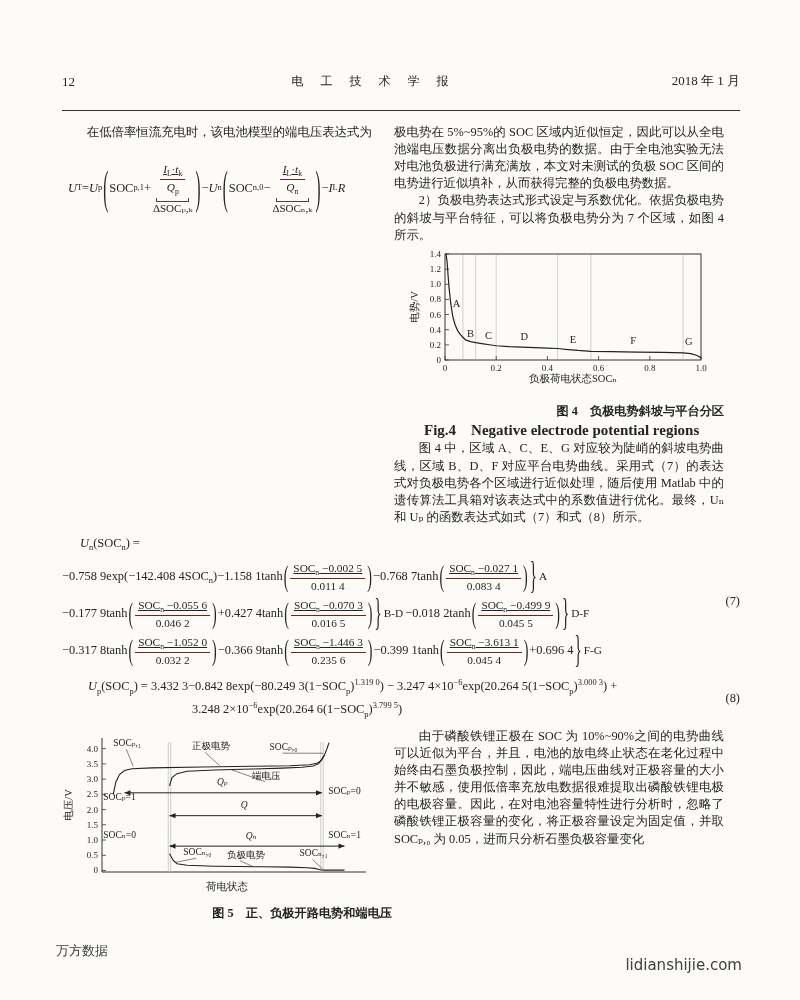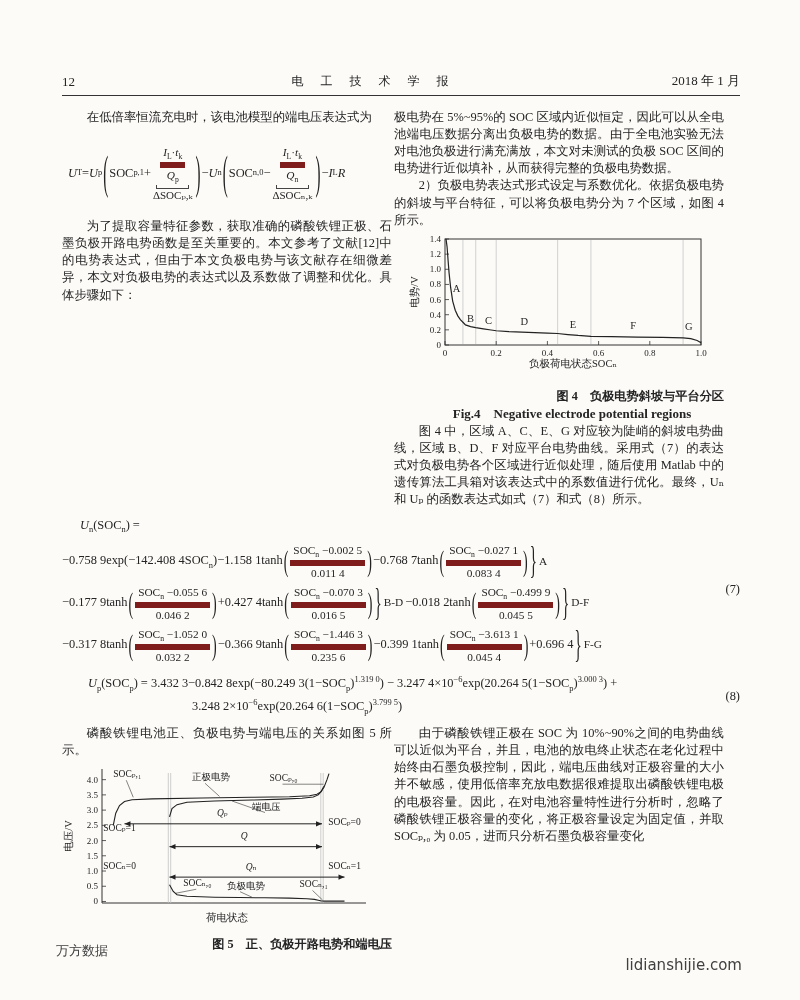--- a/index.html
+++ b/index.html
@@ -1,51 +1,51 @@
 <!DOCTYPE html>
 <html><head>
 <meta charset="utf-8">
 <style>
   html,body{margin:0;padding:0;background:#e9e9e7;}
   .page{position:relative;width:800px;height:1000px;margin:0 auto;background:#fcfbf8;overflow:hidden;
         font-family:"Liberation Serif","DejaVu Serif",serif;color:#242424;}
   .content{position:absolute;left:62px;top:72px;width:678px;}
   
   .hdr{display:flex;align-items:flex-end;justify-content:space-between;
-       border-bottom:1.6px solid #333;padding-bottom:5px;font-size:13px;}
+       border-bottom:1.6px solid #333;padding-bottom:20px;font-size:13px;}
   .hdr .jt{letter-spacing:7px;font-size:12px;}
   
   .cols{display:flex;gap:2px;margin-top:13px;}
   .col{width:330px;font-size:12.4px;line-height:1.38;text-align:justify;}
   .col p{margin:0;text-indent:2em;}
   .col p.noind{text-indent:0;font-family:Liberation Serif, serif;}
   
   .eq{font-family:"Liberation Serif","DejaVu Serif",serif;font-size:12.4px;}
   .eq .it, .it{font-style:italic;}
   sub{font-size:68%;}
   sup{font-size:68%;}
   .frac{display:inline-block;vertical-align:middle;text-align:center;font-size:11.3px;line-height:1.25;margin:0 1px;}
-  .frac .num{display:block;border-bottom:6px solid #7f1d1d;padding:0 3px;}
+  .frac .num{display:block;border-bottom:1px solid #7f1d1d;padding:0 3px;text-decoration:underline;}
   .frac .den{display:block;padding:0 3px;}
   .bigp{display:inline-block;transform:scaleY(2.15);font-size:14px;vertical-align:middle;padding:0 1px;font-weight:300;}
   .hugep{display:inline-block;transform:scaleY(3.1);font-size:15px;vertical-align:middle;padding:0 1px;font-weight:300;}
   .rbrace{display:inline-block;transform:scaleY(2.5);font-size:15px;vertical-align:middle;padding:0 1px;font-weight:300;}
   .rbl{font-size:11.3px;padding:0 2px 0 1px;}
   .ubwrap{display:inline-block;vertical-align:middle;text-align:center;margin:0 2px;}
   .ubrace{height:3px;border:1px solid #444;border-top:none;width:78%;margin:1px auto 0;}
   .ublabel{font-size:11px;line-height:1.1;}
   .eq-main{margin:8px 0 6px 6px;min-height:78px;display:flex;align-items:center;}
   .eqblock{position:relative;margin:10px 0 2px 0;}
   .eqline{margin:3px 0;min-height:20px;}
   .eqline.tall{margin:5px 0;}
   .eqnum{position:absolute;right:0;font-size:12.4px;}
   
   .figwrap{text-align:center;margin:4px 0 2px;}
   .cap-cn{font-size:12.2px;text-align:right;font-weight:600;margin:3px 0 1px;text-indent:0;}
-  .cap-en{font-size:13px;text-align:center;font-weight:700;margin:1px 0 7px;text-indent:0;}
+  .cap-en{font-size:15px;text-align:left;font-weight:700;margin:1px 0 7px;text-indent:0;}
   svg text{font-family:"Liberation Serif","DejaVu Serif",serif;fill:#242424;}
   
   .foot-l{position:absolute;left:56px;bottom:40px;font-size:13px;color:#3c3c3c;}
   .foot-r{position:absolute;right:58px;bottom:26px;font-size:15px;font-family:"DejaVu Sans","Liberation Sans",sans-serif;}
 </style>
 </head>
 <body>
 
 <div class="page">
   <div class="content">
@@ -78,21 +78,20 @@
             <span>SOC</span>
             <sub>n,0</sub>
             <span> − </span>
             <span class="ubwrap"><span><span class="frac"><span class="num"><span class="it">I</span><sub>L</sub><span>·</span><span class="it">t</span><sub>k</sub></span><span class="den"><span class="it">Q</span><sub>n</sub></span></span></span><div class="ubrace"></div><div class="ublabel">ΔSOCₙ,ₖ</div></span>
             <span class="hugep">)</span>
             <span> − </span>
             <span class="it">I</span>
             <sub>L</sub>
             <span class="it">R</span>
           </div>
-        <p>为了提取容量特征参数，获取准确的磷酸铁锂正极、石墨负极开路电势函数是至关重要的。本文参考了文献[12]中的电势表达式，但由于本文负极电势与该文献存在细微差异，本文对负极电势的表达式以及系数做了调整和优化。具体步骤如下：</p>
       </div>
 
       <div class="col">
         <p class="noind">极电势在 5%~95%的 SOC 区域内近似恒定，因此可以从全电池端电压数据分离出负极电势的数据。由于全电池实验无法对电池负极进行满充满放，本文对未测试的负极 SOC 区间的电势进行近似填补，从而获得完整的负极电势数据。</p>
         <p>2）负极电势表达式形式设定与系数优化。依据负极电势的斜坡与平台特征，可以将负极电势分为 7 个区域，如图 4 所示。</p>
         <div class="figwrap">
           <svg id="fig4-svg" width="300" height="148" viewBox="0 0 300 148">
               <rect x="36" y="6" width="256" height="106" fill="none" stroke="#333" stroke-width="1"></rect>
               <line x1="53.92" y1="7" x2="53.92" y2="111" stroke="#c6c6c6" stroke-width="0.8"></line>
               <line x1="66.72" y1="7" x2="66.72" y2="111" stroke="#c6c6c6" stroke-width="0.8"></line>
@@ -155,21 +154,20 @@
     </div>
 
     <div class="eq eqblock">
       <div class="eqline" style="margin-left:26px"><span class="it">U</span><sub>p</sub><span>(</span><span>SOC</span><sub>p</sub><span>) = 3.432 3−0.842 8exp(−80.249 3(1−</span><span>SOC</span><sub>p</sub><span>)</span><sup>1.319 0</sup><span>) − 3.247 4×10</span><sup>−6</sup><span>exp(20.264 5(1−</span><span>SOC</span><sub>p</sub><span>)</span><sup>3.000 3</sup><span>) +</span></div>
       <div class="eqline" style="margin-left:130px"><span>3.248 2×10</span><sup>−6</sup><span>exp(20.264 6(1−</span><span>SOC</span><sub>p</sub><span>)</span><sup>3.799 5</sup><span>)</span></div>
       <span class="eqnum" style="top:34%">(8)</span>
     </div>
 
     <div class="cols" style="margin-top:8px">
       <div class="col">
-        <p>磷酸铁锂电池正、负极电势与端电压的关系如图 5 所示。</p>
         <div class="figwrap">
           <svg id="fig5-svg" width="330" height="166" viewBox="0 0 330 166">
               <line x1="40" y1="6" x2="40" y2="140" stroke="#333" stroke-width="1"></line>
               <line x1="40" y1="140" x2="304" y2="140" stroke="#333" stroke-width="1"></line>
               <line x1="40" y1="138.47727272727272" x2="44" y2="138.47727272727272" stroke="#333" stroke-width="0.8"></line>
               <text x="36" y="141.47727272727272" font-size="9" text-anchor="end">0</text>
               <line x1="40" y1="123.25" x2="44" y2="123.25" stroke="#333" stroke-width="0.8"></line>
               <text x="36" y="126.25" font-size="9" text-anchor="end">0.5</text>
               <line x1="40" y1="108.02272727272727" x2="44" y2="108.02272727272727" stroke="#333" stroke-width="0.8"></line>
               <text x="36" y="111.02272727272727" font-size="9" text-anchor="end">1.0</text>

